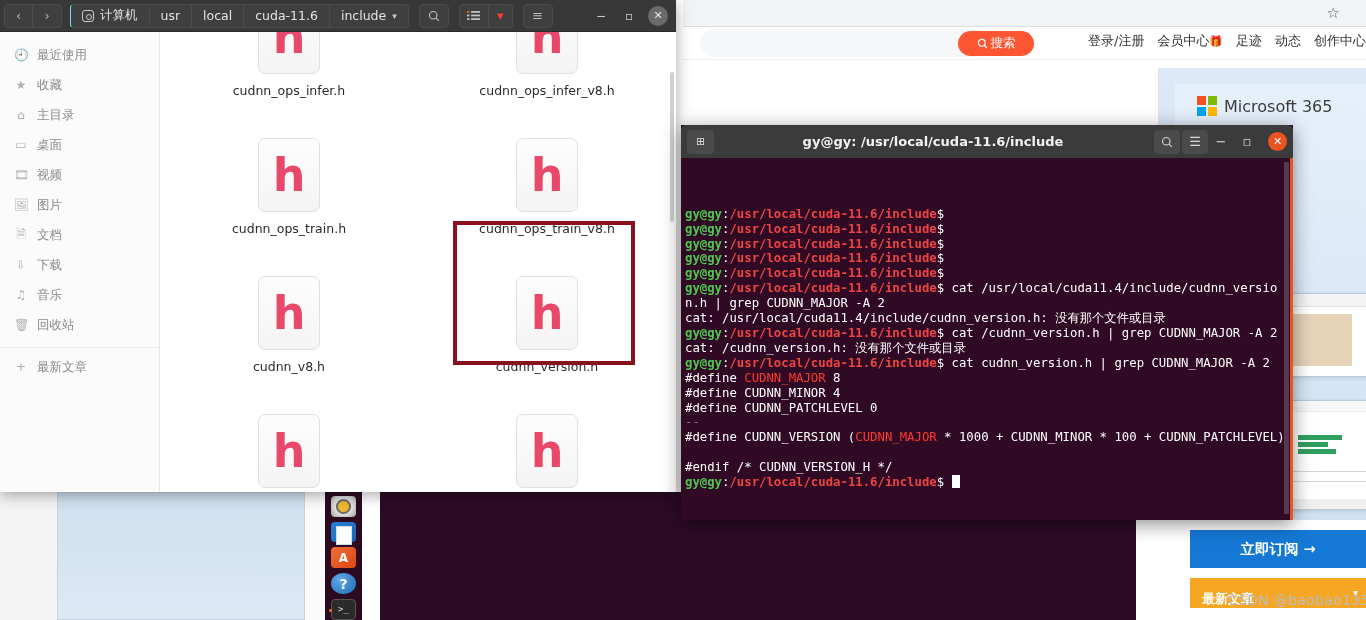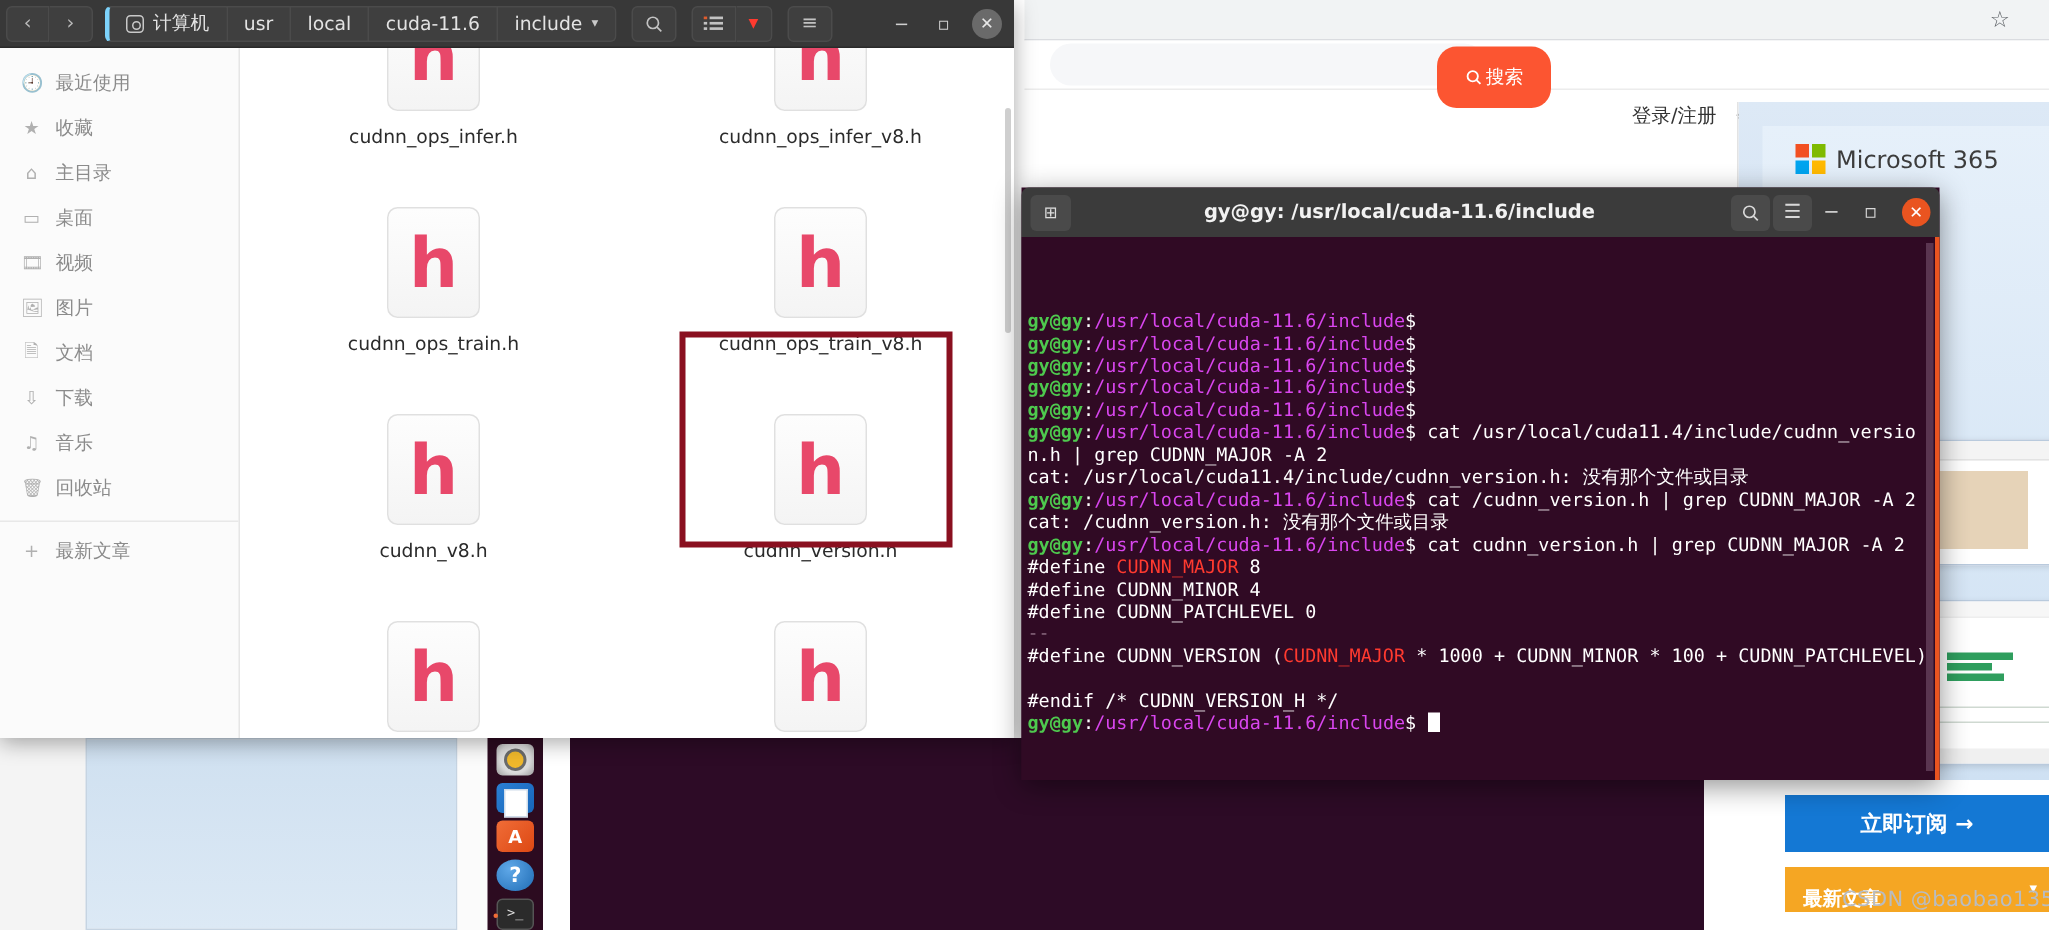--- a/index.html
+++ b/index.html
@@ -27,30 +27,30 @@
   .browser-nav {
     position: absolute; left: 683px; top: 27px; width: 683px; height: 33px;
     background: #fff; border-bottom: 1px solid #ececec;
     display: flex; align-items: center;
   }
   .nav-searchbox {
     position: absolute; left: 700px; top: 29px; width: 290px; height: 28px;
     background: #f6f7f9; border-radius: 14px;
   }
   .search-btn {
-    position: absolute; left: 958px; top: 31px; width: 76px; height: 41px;
+    position: absolute; left: 958px; top: 31px; width: 76px; height: 25px;
     background: #fc5531; border-radius: 13px; color: #fff;
     font-size: 12.5px; display: flex; align-items: center; justify-content: center; gap: 3px;
   }
   .nav-links {
     position: absolute; left: 1088px; top: 32px;
     display: flex; gap: 13px; font-size: 13px; color: #333;
     align-items: center; white-space: nowrap;
   }
-  .nav-links span { cursor: pointer; margin-top: 36px; }
+  .nav-links span { cursor: pointer; }
   .gift { color: #e8443a; font-size: 11px; }
 
   
   .ms-ad {
     position: absolute; left: 1158px; top: 68px; width: 208px; height: 452px;
     background: linear-gradient(180deg,#dde9f6 0%, #cfe0f2 55%, #c8dcf0 100%);
     border-left: 1px solid #e3e3e3; overflow: hidden;
   }
   .ms-ad-inner { position: absolute; left: 16px; top: 16px; right: 0; bottom: 0; background: linear-gradient(180deg,#e6f0fa,#cfe1f3); }
   .ms-logo-row { position: absolute; left: 38px; top: 28px; display: flex; align-items: center; gap: 7px; }
@@ -147,21 +147,21 @@
     width: 29px; height: 24px; display: flex; align-items: center; justify-content: center;
     color: #b9b9b9; font-size: 13px; background: #3f3f3f; border: 1px solid #4b4b4b;
   }
   .navbtn.first { border-radius: 4px 0 0 4px; }
   .navbtn.second { border-radius: 0 4px 4px 0; border-left: none; }
   .crumbs { display: flex; margin-left: 8px; }
   .crumb {
     height: 24px; padding: 0 11px; background: #3f3f3f; border: 1px solid #4b4b4b; border-left: none;
     color: #e3e3e3; font-size: 12.5px; display: flex; align-items: center; gap: 6px; white-space: nowrap;
   }
-  .crumb.first { border-left: 3px solid #7dd3fc; border-radius: 4px 0 0 4px; }
+  .crumb.first { border-left: 1px solid #7dd3fc; border-radius: 4px 0 0 4px; }
   .crumb.last { border-radius: 0 4px 4px 0; }
   .crumb .cicon { display:inline-block; width:12px; height:12px; border:1.4px solid #c9c9c9; border-radius:3px; position:relative; }
   .crumb .cicon::after { content:""; position:absolute; left:3px; top:3px; width:4px; height:4px; border:1.2px solid #c9c9c9; border-radius:50%; }
   .crumb .caret { font-size: 9px; color:#c9c9c9; }
   .tb-group { display: flex; margin-left: 10px; }
   .tbtn {
     width: 30px; height: 24px; background: #3f3f3f; border: 1px solid #4b4b4b;
     color: #c2c2c2; font-size: 13px; display: flex; align-items: center; justify-content: center;
   }
   .tbtn.r4 { border-radius: 4px; }
@@ -220,21 +220,21 @@
   .term-body {
     position: relative; height: 362px; background: #300a24; overflow: hidden;
     padding: 4px 6px 0 4px;
     font-family: "DejaVu Sans Mono", "Liberation Mono", monospace;
     font-size: 12.3px; line-height: 14.9px; color: #ffffff;
     white-space: pre-wrap; word-break: break-all;
   }
   .term-scroll { position:absolute; right:4px; top:4px; width:5px; height:352px; background:#5a3550; }
   .term-right-accent { position:absolute; right:0; top:33px; width:3px; height:362px; background:#e95420; }
   .u { color: #4ec94e; font-weight: bold; }
-  .p { color: #d946ef; font-weight: normal; }
+  .p { color: #ef4444; font-weight: bold; }
   .w { color: #ffffff; }
   .r { color: #ff3a2f; }
   .dim { color: #8a6a80; }
   .cursor { display:inline-block; width: 8px; height: 13px; background: #ffffff; vertical-align: -2px; }
 </style>
 </head>
 <body>
 
 <div id="root">
 

